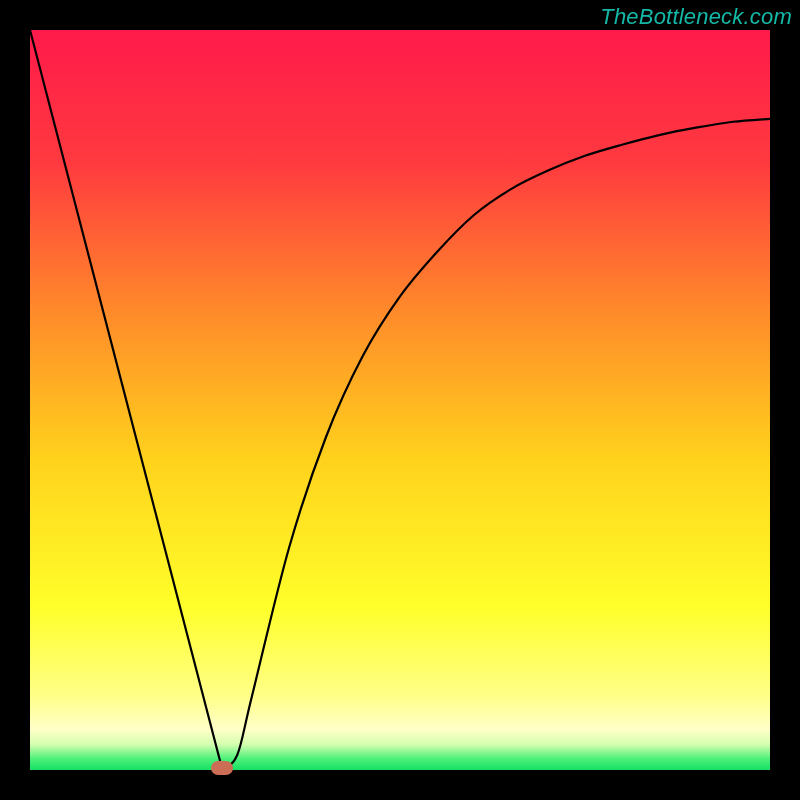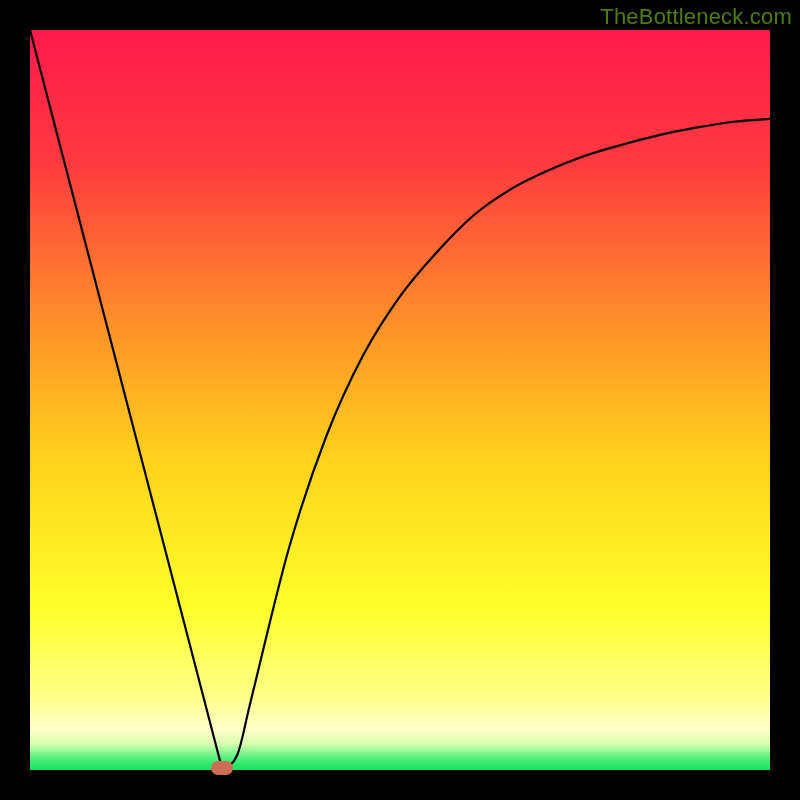--- a/index.html
+++ b/index.html
@@ -16,23 +16,24 @@
     left: 30px;
     top: 30px;
     width: 740px;
     height: 740px;
     background: #000;
   }
   .attribution {
     position: absolute;
     top: 4px;
     right: 8px;
-    color: #4d7c0f;
+    color: #14b8a6;
     font-size: 22px;
     letter-spacing: 0.2px;
+    font-style: italic;
   }
   svg {
     display: block;
   }
   .marker {
     position: absolute;
     width: 22px;
     height: 14px;
     background: #cc6d56;
     border-radius: 7px;

